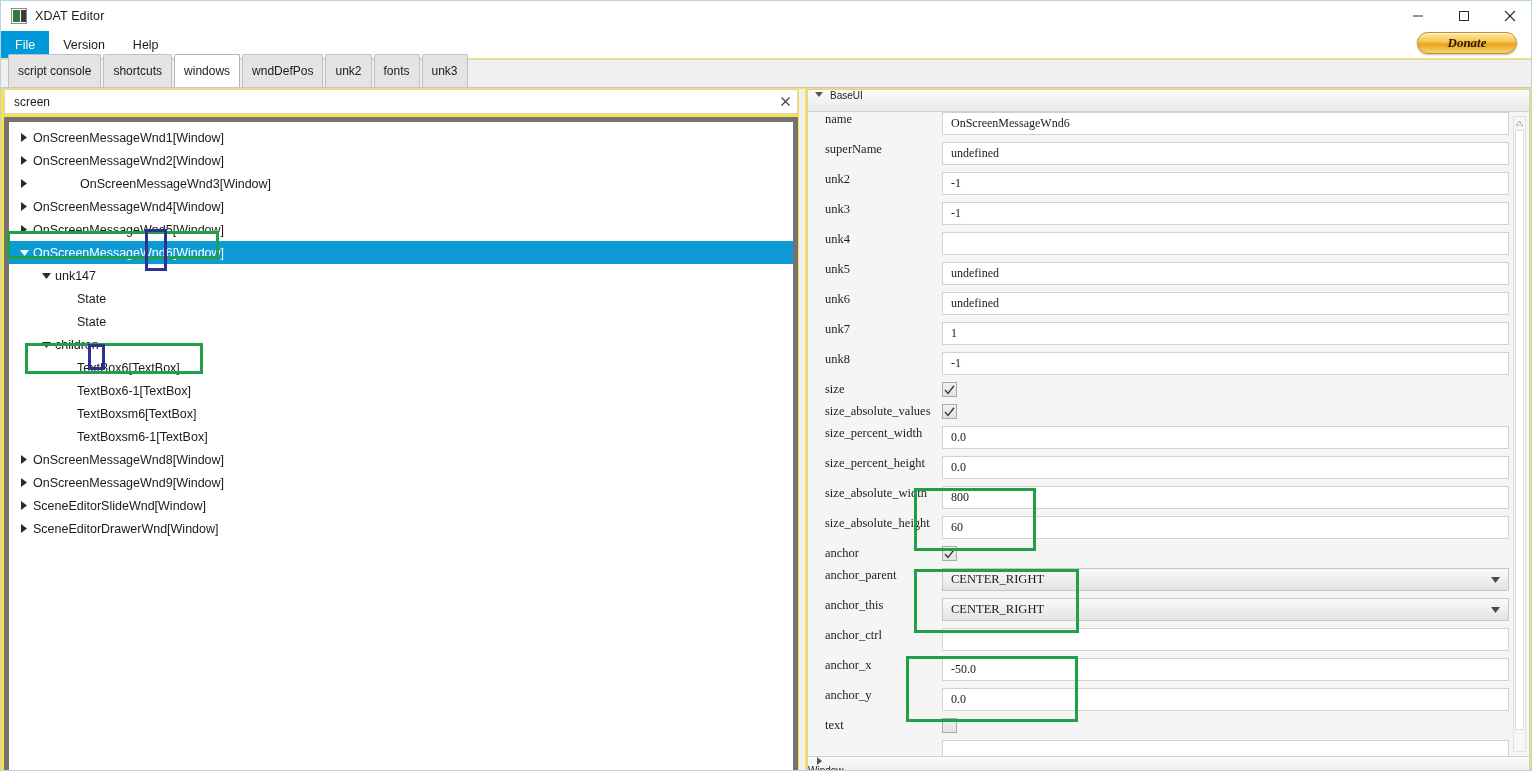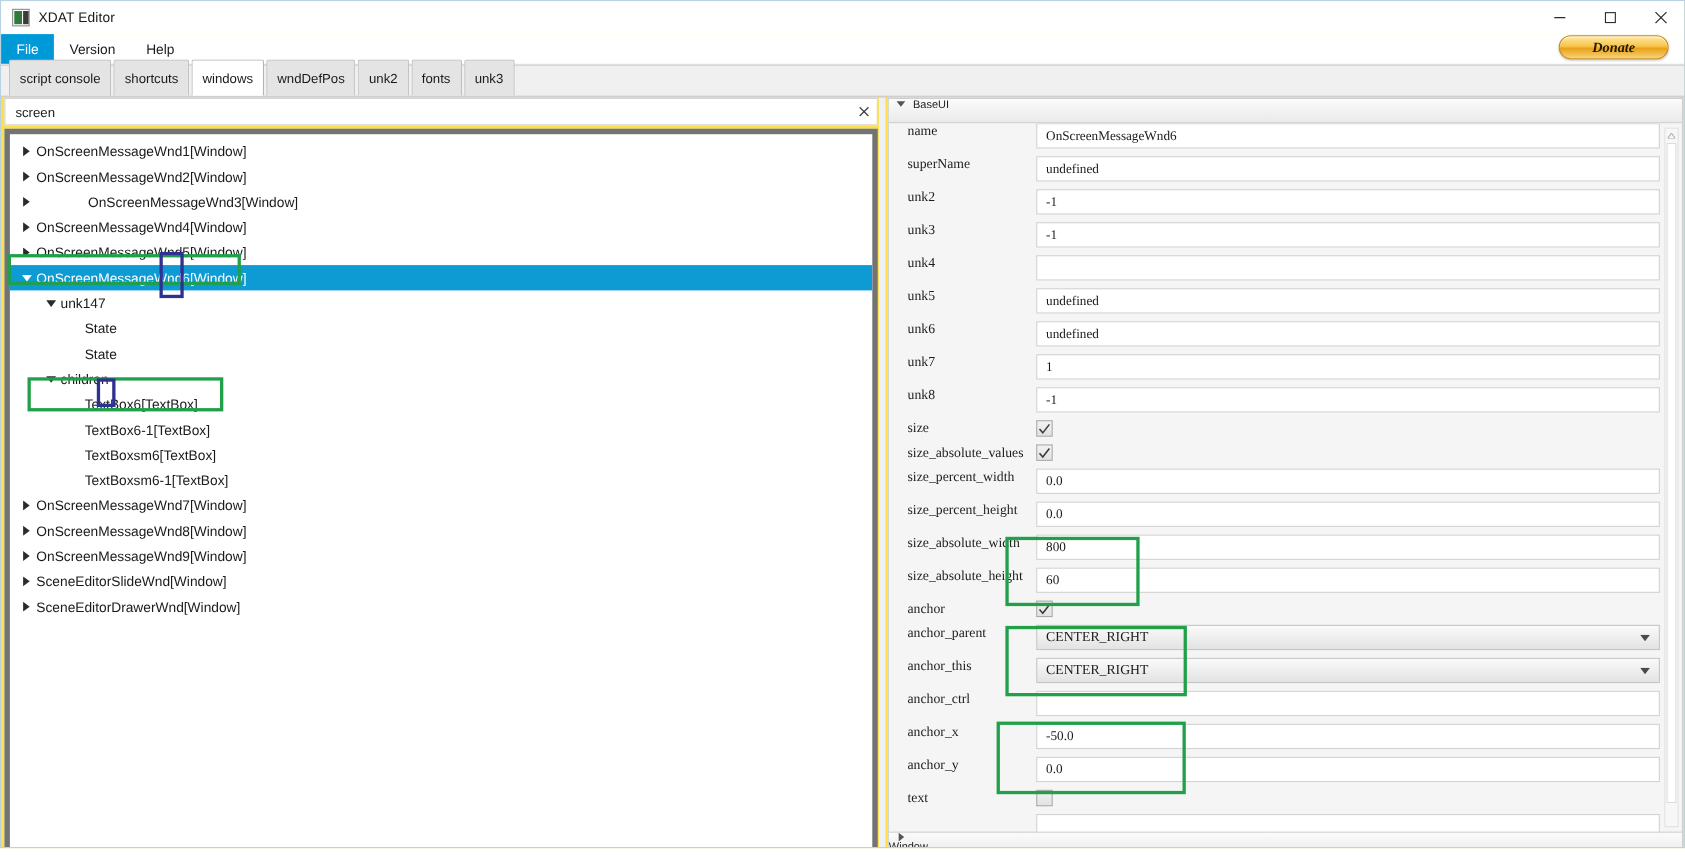--- a/index.html
+++ b/index.html
@@ -436,28 +436,20 @@
           <div class="tnode" style="padding-left: 52px;">
             <span class="twist"></span>
             <span class="tlabel">TextBoxsm6-1[TextBox]</span>
           </div>
           <div class="tnode" style="padding-left: 8px;">
             <span class="twist">
               <svg width="8" height="9" viewBox="0 0 8 9">
                 <polygon points="1,0 7,4.5 1,9" fill="#2b2b2b"></polygon>
               </svg>
             </span>
-            <span class="tlabel">OnScreenMessageWnd7[Window]</span>
-          </div>
-          <div class="tnode" style="padding-left: 8px;">
-            <span class="twist">
-              <svg width="8" height="9" viewBox="0 0 8 9">
-                <polygon points="1,0 7,4.5 1,9" fill="#2b2b2b"></polygon>
-              </svg>
-            </span>
             <span class="tlabel">OnScreenMessageWnd8[Window]</span>
           </div>
           <div class="tnode" style="padding-left: 8px;">
             <span class="twist">
               <svg width="8" height="9" viewBox="0 0 8 9">
                 <polygon points="1,0 7,4.5 1,9" fill="#2b2b2b"></polygon>
               </svg>
             </span>
             <span class="tlabel">OnScreenMessageWnd9[Window]</span>
           </div>

